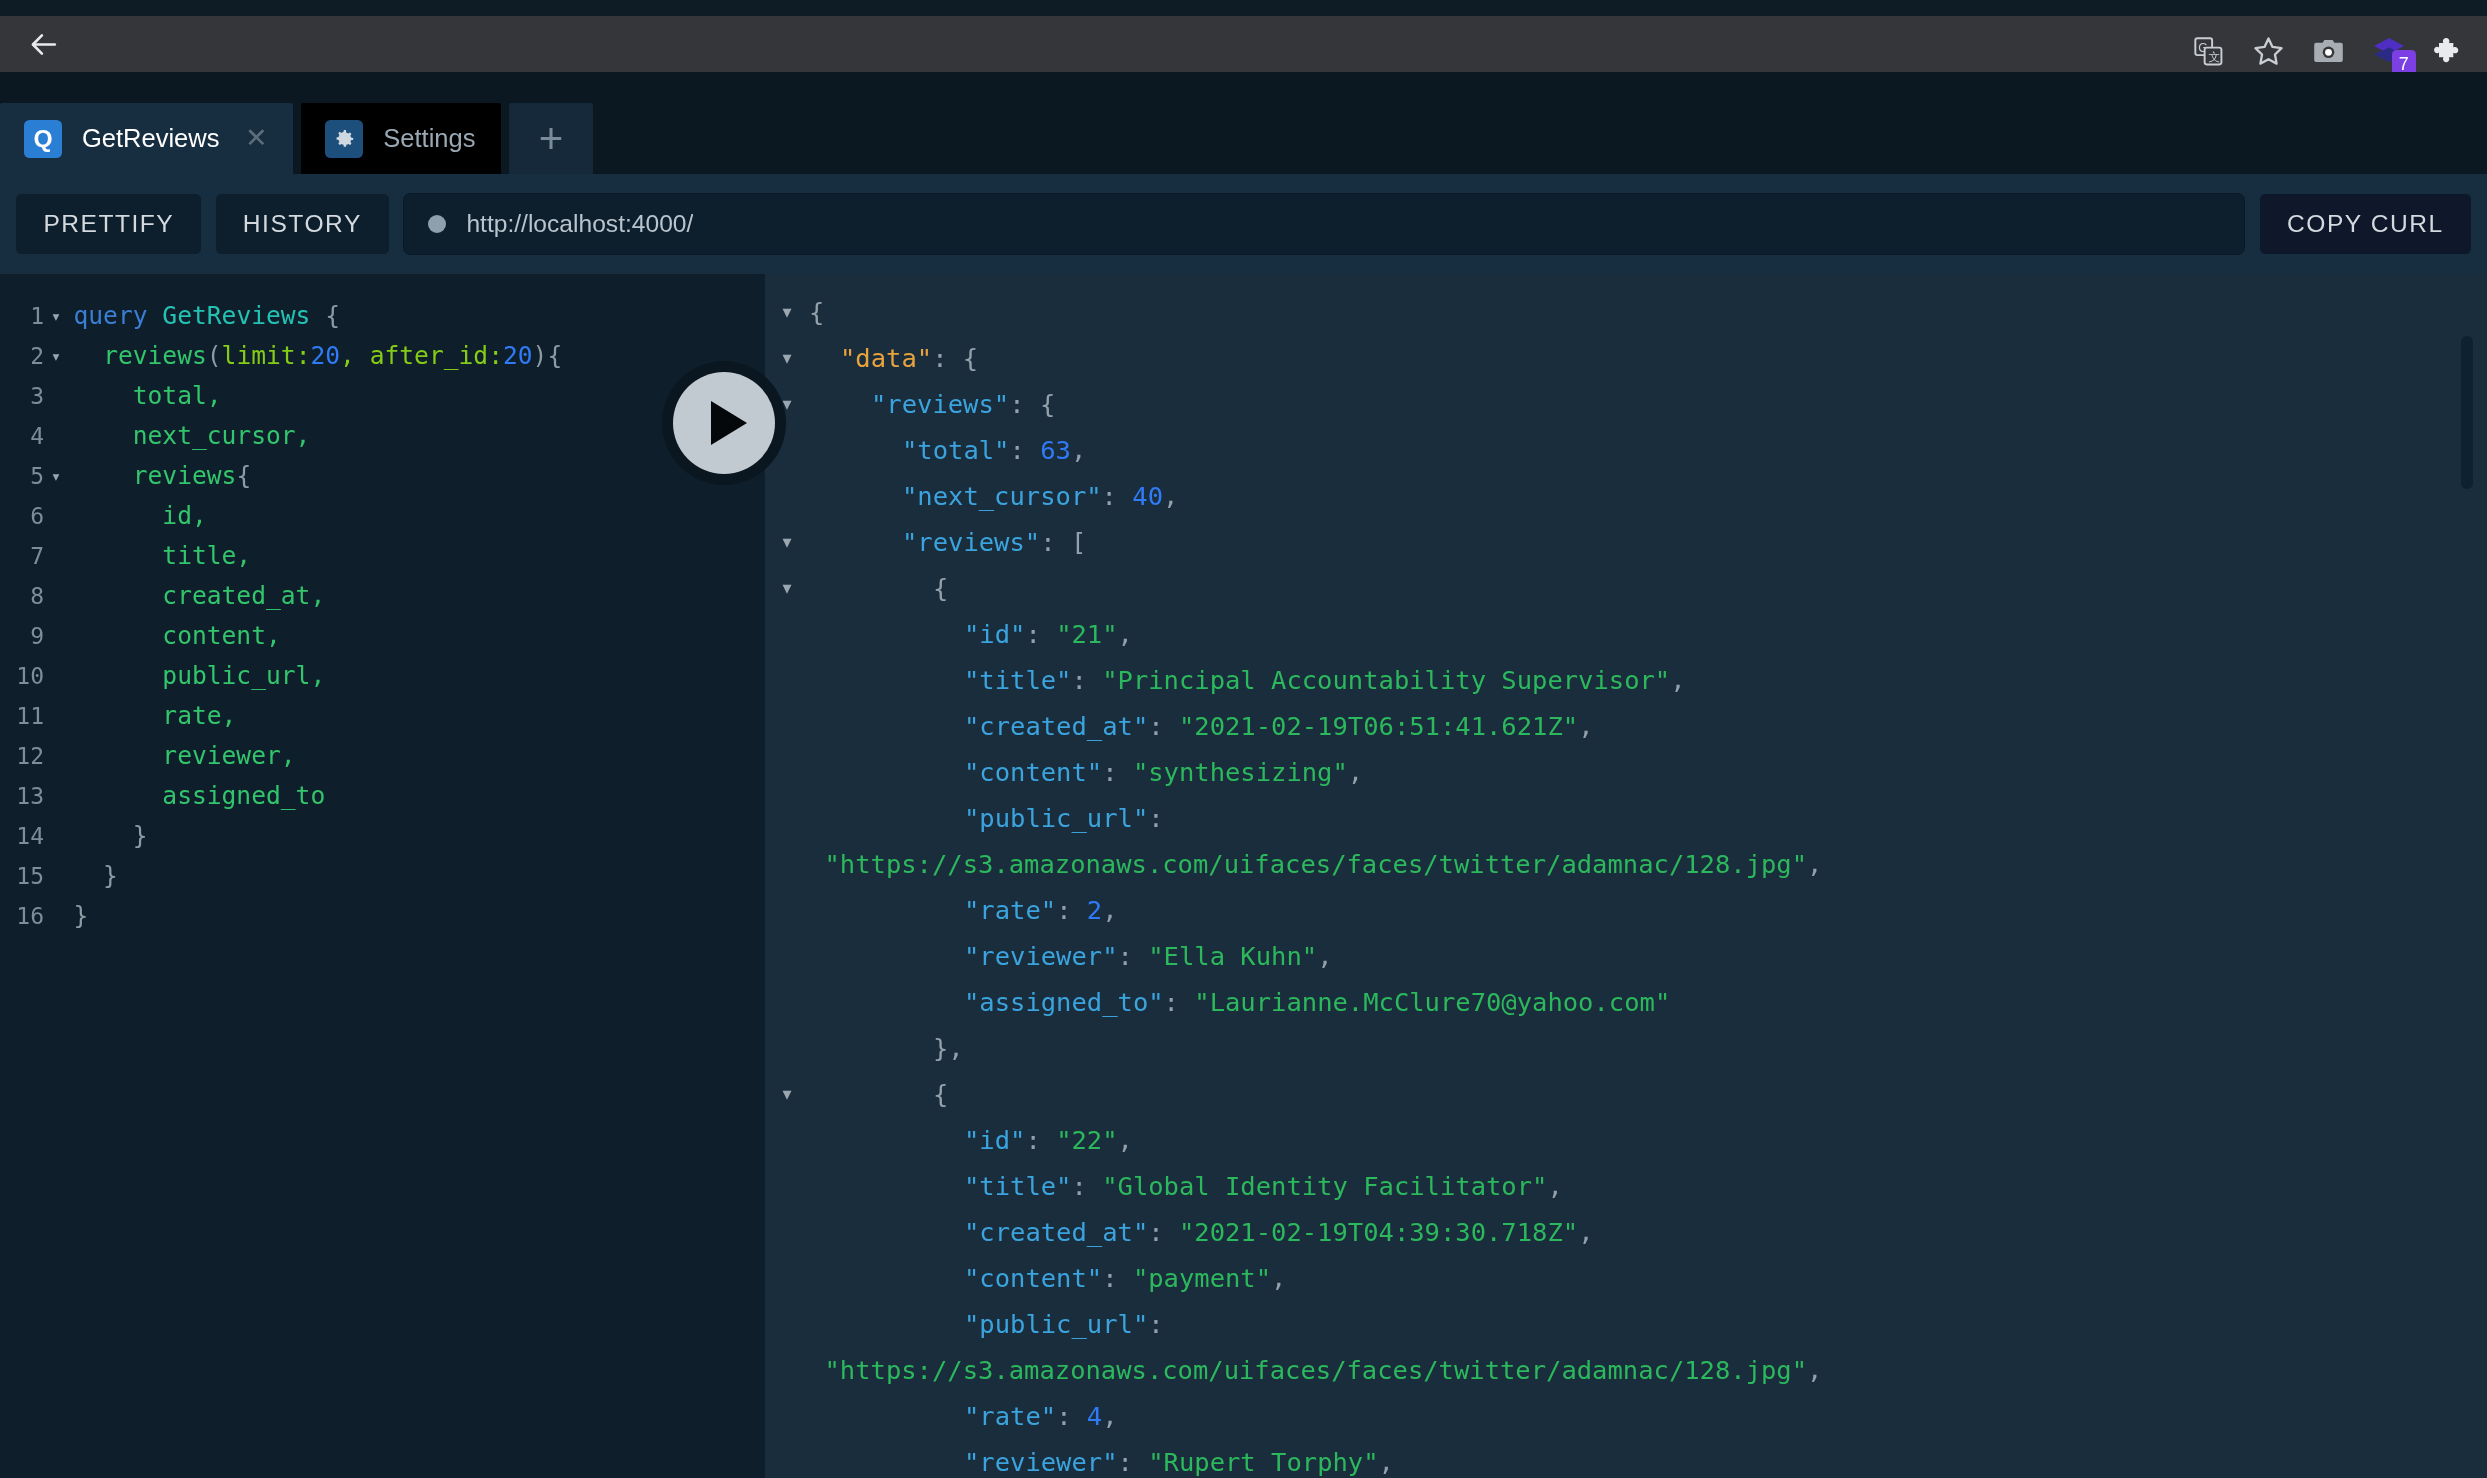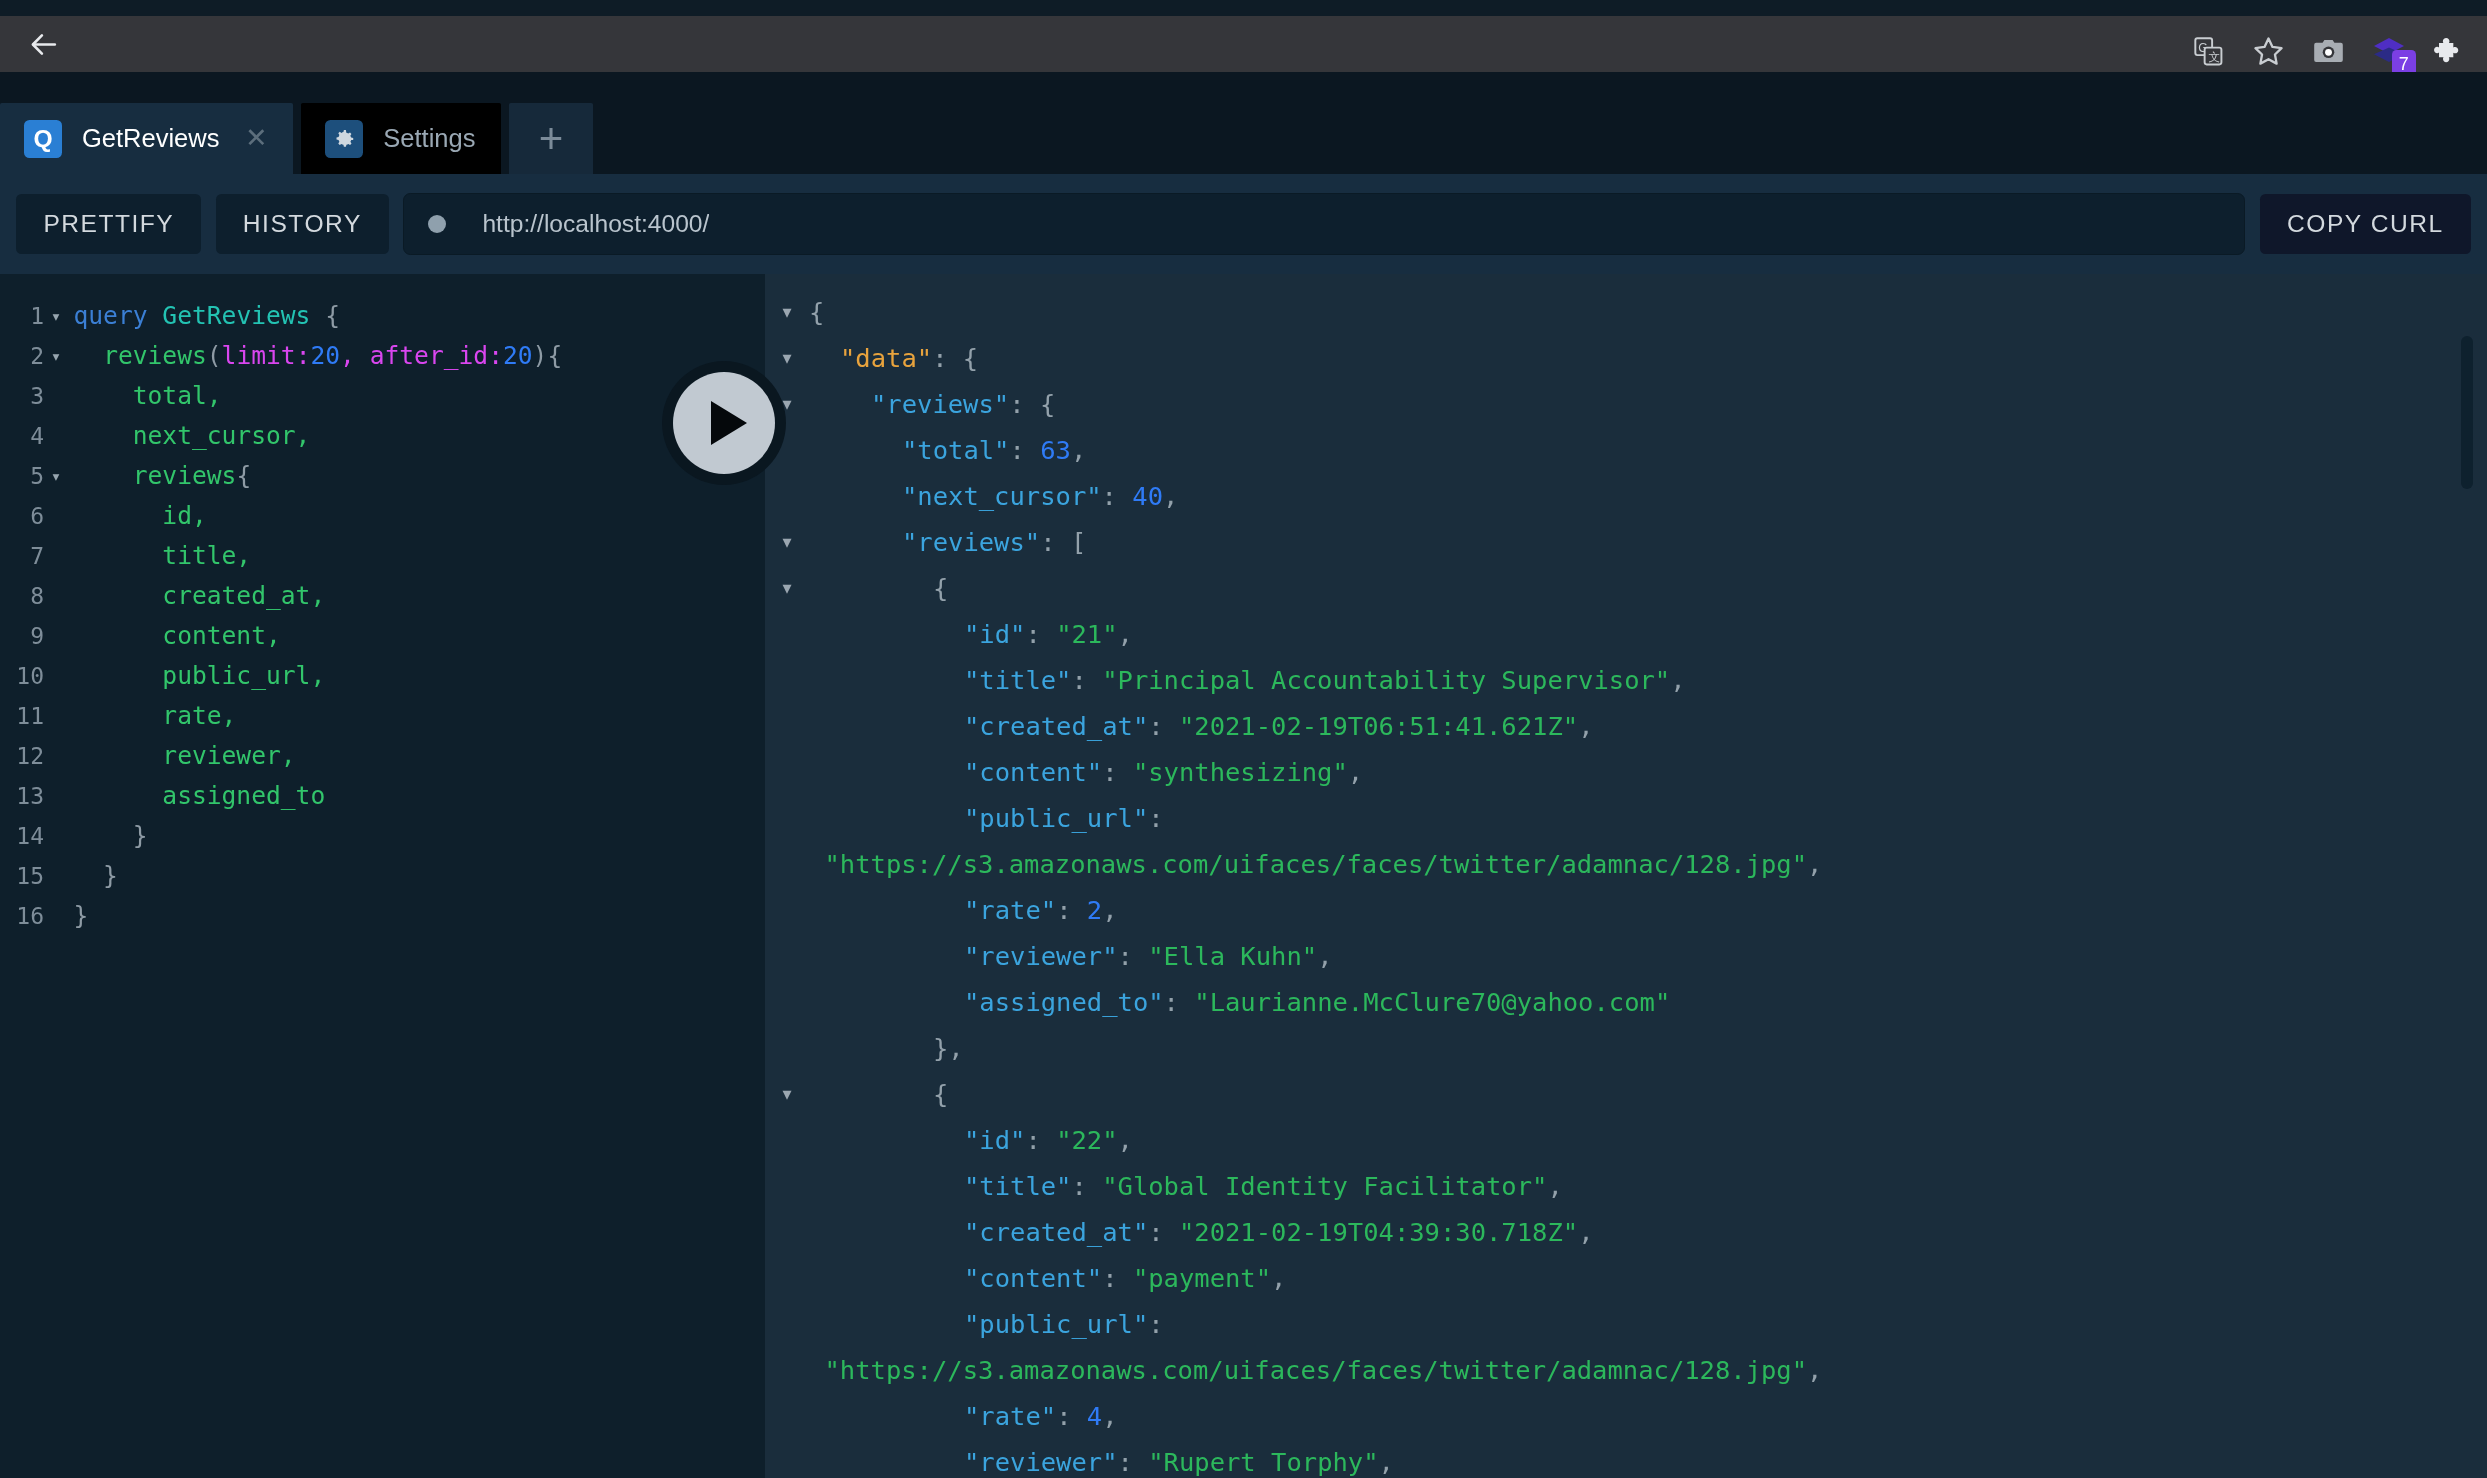--- a/index.html
+++ b/index.html
@@ -154,21 +154,21 @@
   }
   .endpoint {
     flex: 1 1 auto;
     height: 62px;
     background: #0d1f2d;
     border: 0.9px solid #0a1a25;
     border-radius: 7.3px;
     display: flex;
     align-items: center;
     padding: 0 24px;
-    gap: 36px;
+    gap: 20px;
     min-width: 0;
   }
   .endpoint-dot {
     width: 18px; height: 18px; border-radius: 50%;
     background: #8fa0ad; flex: 0 0 auto;
   }
   .endpoint-url {
     font-size: 24.6px; color: #b9c4cd;
     white-space: nowrap; overflow: hidden;
   }
@@ -225,21 +225,21 @@
   }
   .fold {
     width: 24px; text-align: center; color: #97a5af;
     font-size: 17.3px; flex: 0 0 auto; line-height: 40px;
   }
   .ed-code { padding-left: 5.5px; }
 
   .k-query  { color: #3b7fd4; }
   .k-name   { color: #23c3b3; }
   .k-field  { color: #32c56b; margin-top: 12px; }
-  .k-arg    { color: #d946ef; }
+  .k-arg    { color: #84cc16; }
   .k-num    { color: #2f7bf6; }
   .k-punc   { color: #8e9ba5; }
 
   
   .res-lines { position: absolute; top: 14.6px; left: 0; width: 100%; }
   .res-line { display: flex; height: 46px; align-items: center; }
   .res-fold {
     width: 44px; text-align: center; color: #9aa6b0;
     font-size: 18px; flex: 0 0 auto; line-height: 46px;
   }

